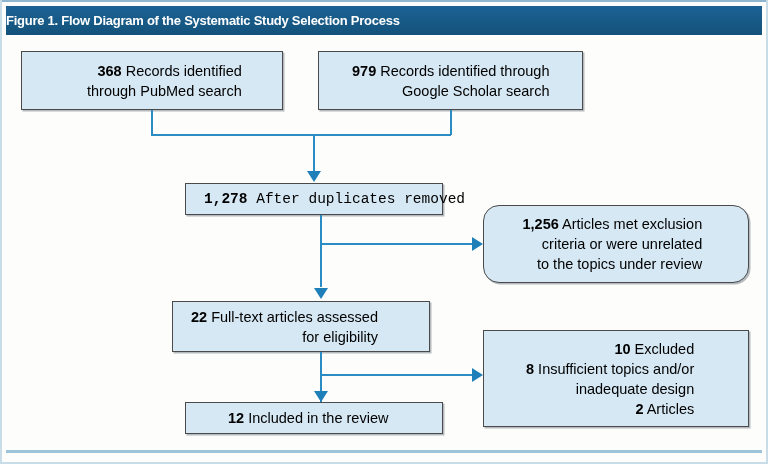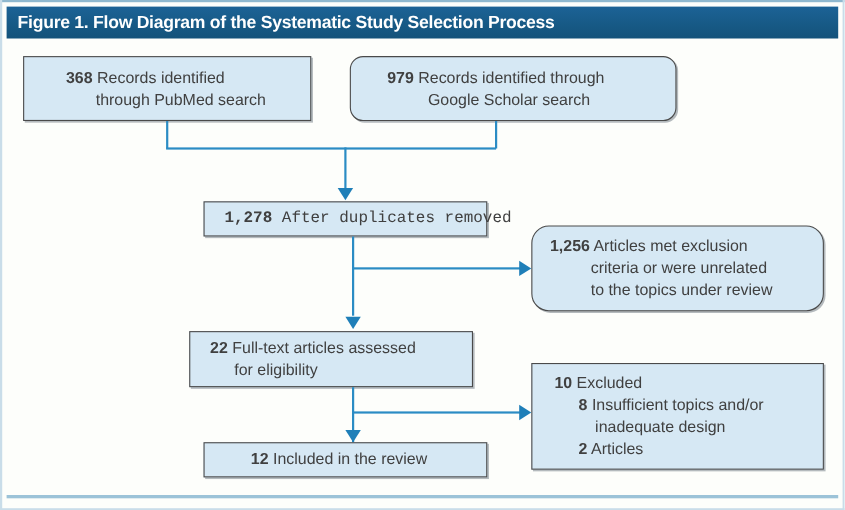--- a/index.html
+++ b/index.html
@@ -46,24 +46,23 @@
     left: 6px;
     top: 6px;
     width: 756px;
     height: 29px;
     background: linear-gradient(to bottom, #1c6296 0%, #175a86 55%, #14527a 100%);
     display: flex;
     align-items: center;
   }
   .title-text {
     color: #ffffff;
-    font-size: 16px;
+    font-size: 13px;
     font-weight: bold;
     letter-spacing: -0.25px;
-    padding-left: 10px;
     white-space: nowrap;
   }
   
   .bottom-rule {
     position: absolute;
     left: 6px;
     top: 450px;
     width: 756px;
     height: 3px;
     background: #9cc3d8;
@@ -72,30 +71,31 @@
   .flow-box {
     position: absolute;
     box-sizing: border-box;
     background: #d6e8f4;
     border: 1.5px solid #4a4a4a;
     box-shadow: 1.5px 1.5px 0 0 rgba(120,130,138,0.55);
   }
   .box-text {
     position: absolute;
     font-size: 14.5px;
-    color: #404040;
+    color: #000000;
     line-height: 20px;
     white-space: pre;
+    text-align: right;
   }
   .box-text .num {
     font-weight: bold;
   }
   
   #box-pubmed   { left: 21px;  top: 51px;  width: 262px; height: 59px; }
-  #box-scholar  { left: 318px; top: 51px;  width: 297px; height: 59px; border-radius: 12px; }
+  #box-scholar  { left: 318px; top: 51px;  width: 265px; height: 59px; }
   #box-dupes    { left: 185px; top: 183px; width: 258px; height: 32px; font-family: Liberation Mono, monospace; }
   #box-excl1    { left: 483px; top: 205px; width: 266px; height: 78px; border-radius: 16px; }
   #box-fulltext { left: 172px; top: 301px; width: 258px; height: 51px; }
   #box-excl2    { left: 483px; top: 330px; width: 266px; height: 97px; }
   #box-included { left: 185px; top: 402px; width: 258px; height: 32px; }
 
   
   .tb-pubmed  { left: 38px;  top: 9px;  }
   .tb-scholar { left: 33px;  top: 9px;  }
   .tb-dupes   { left: 18px;  top: 5px;  }

